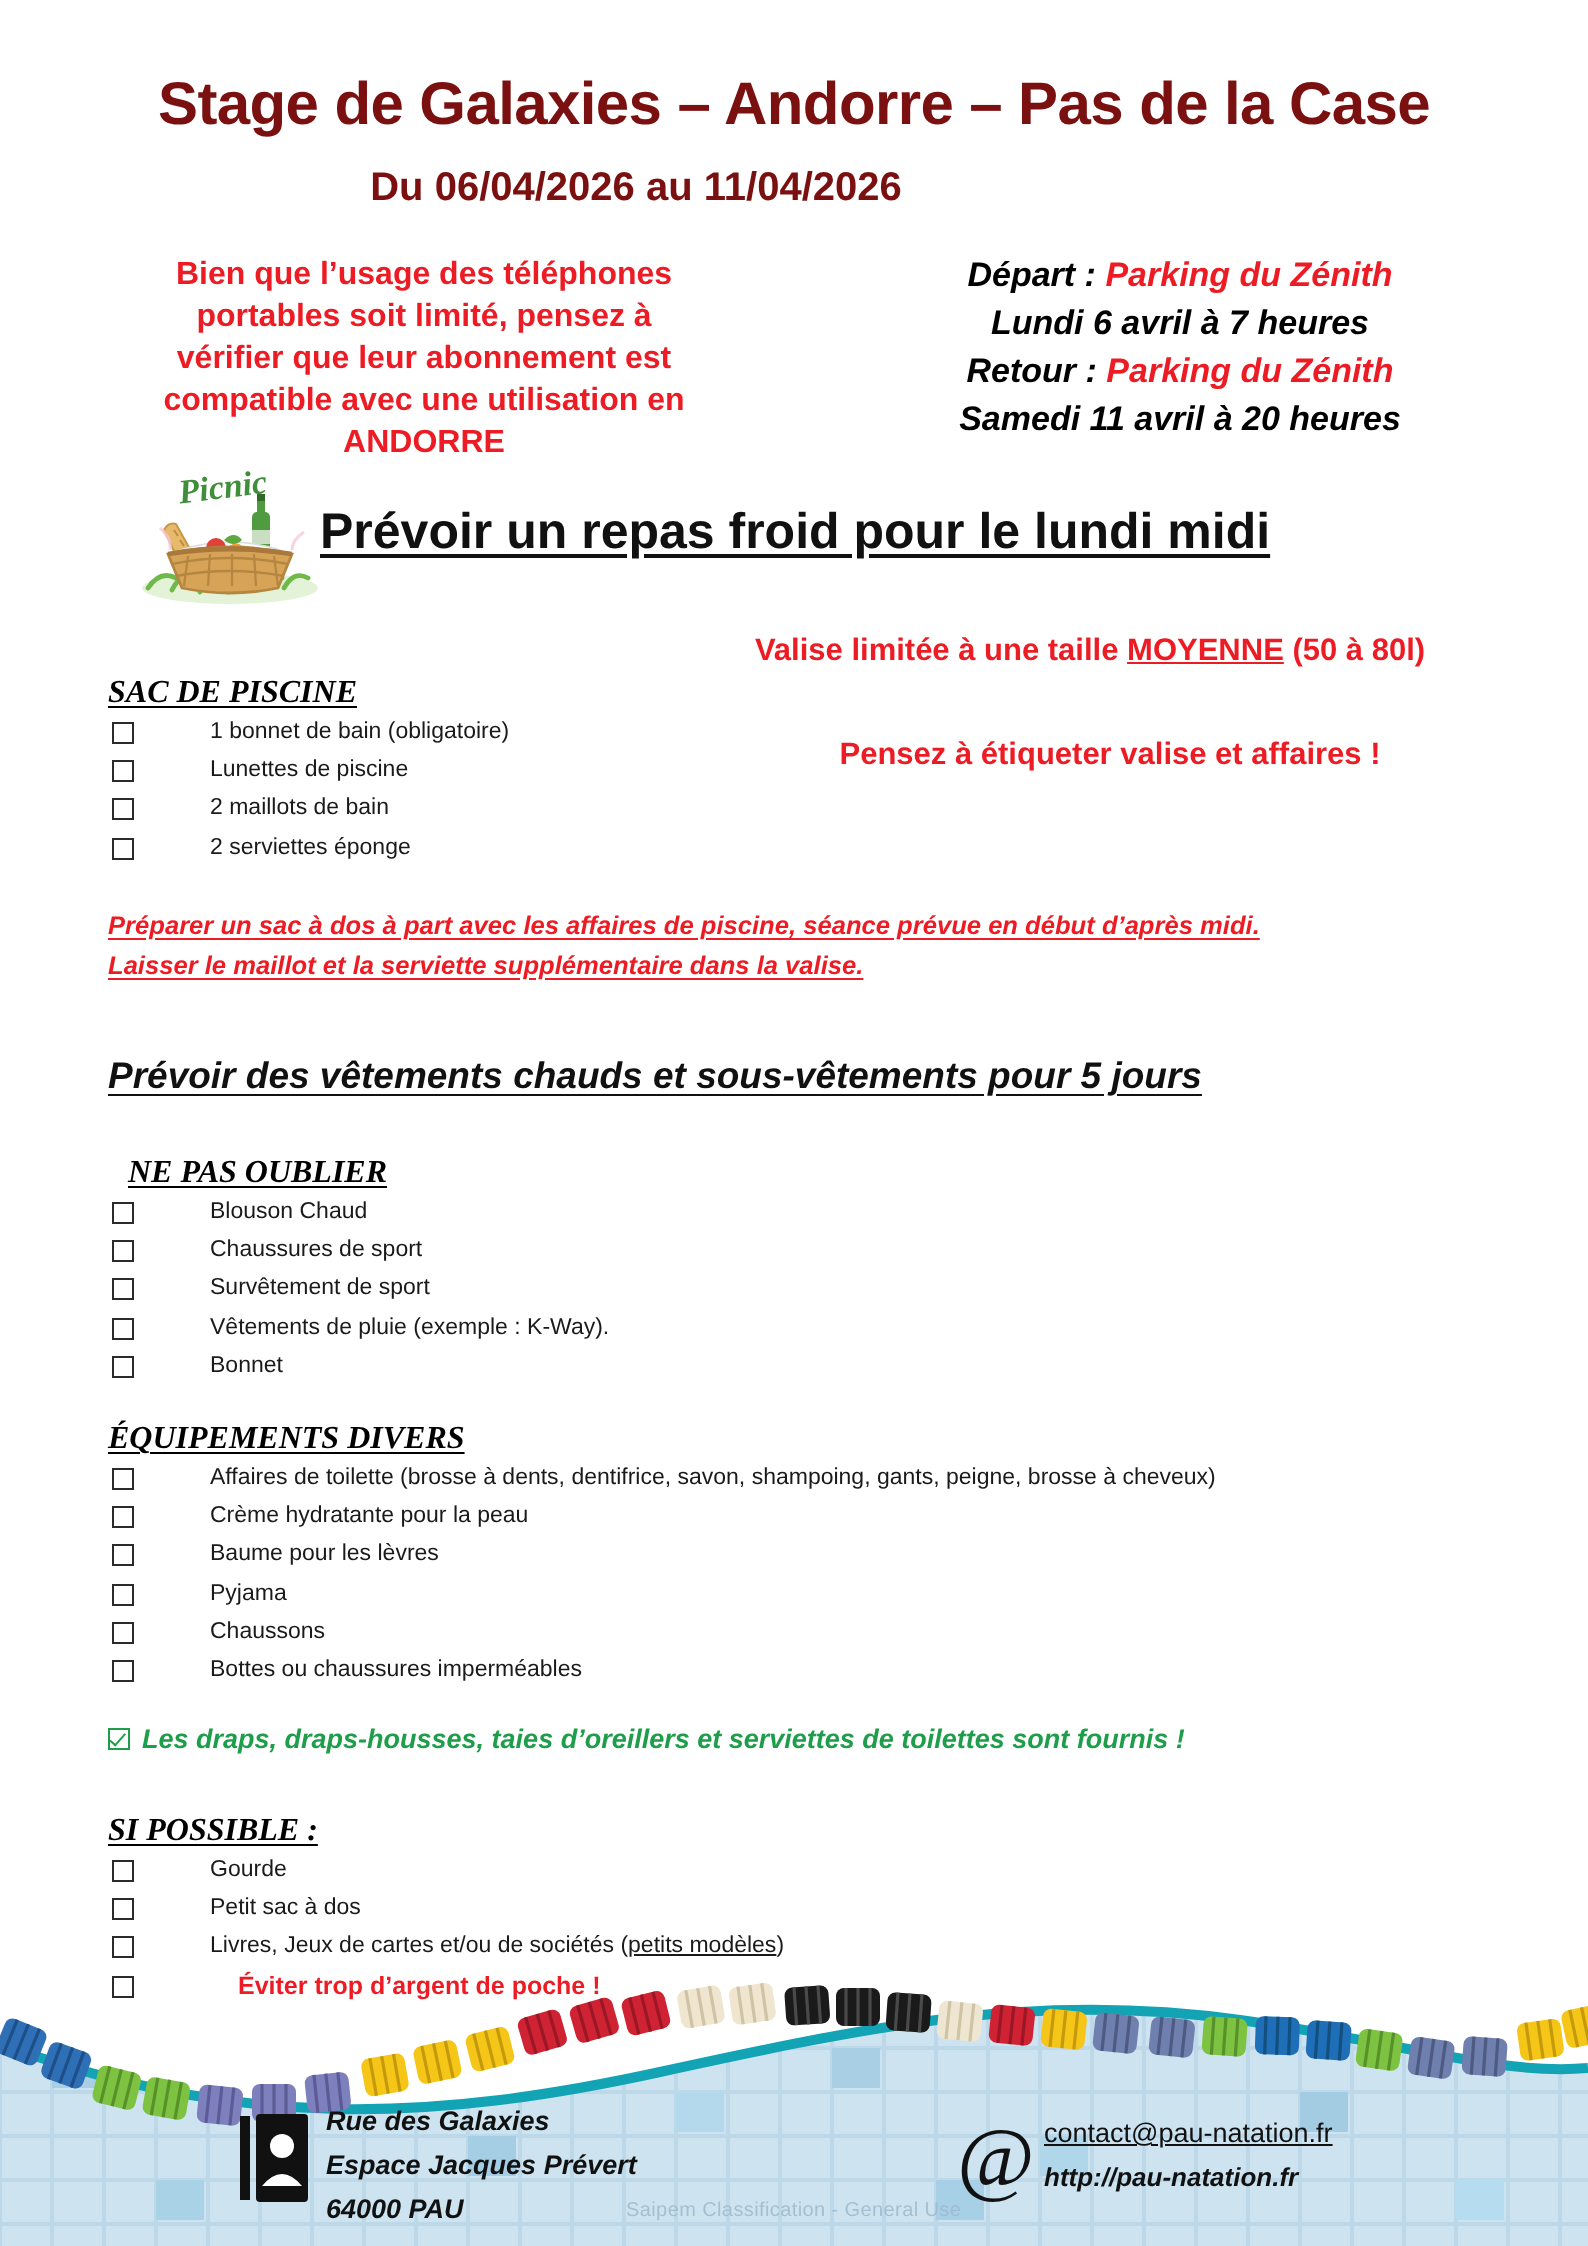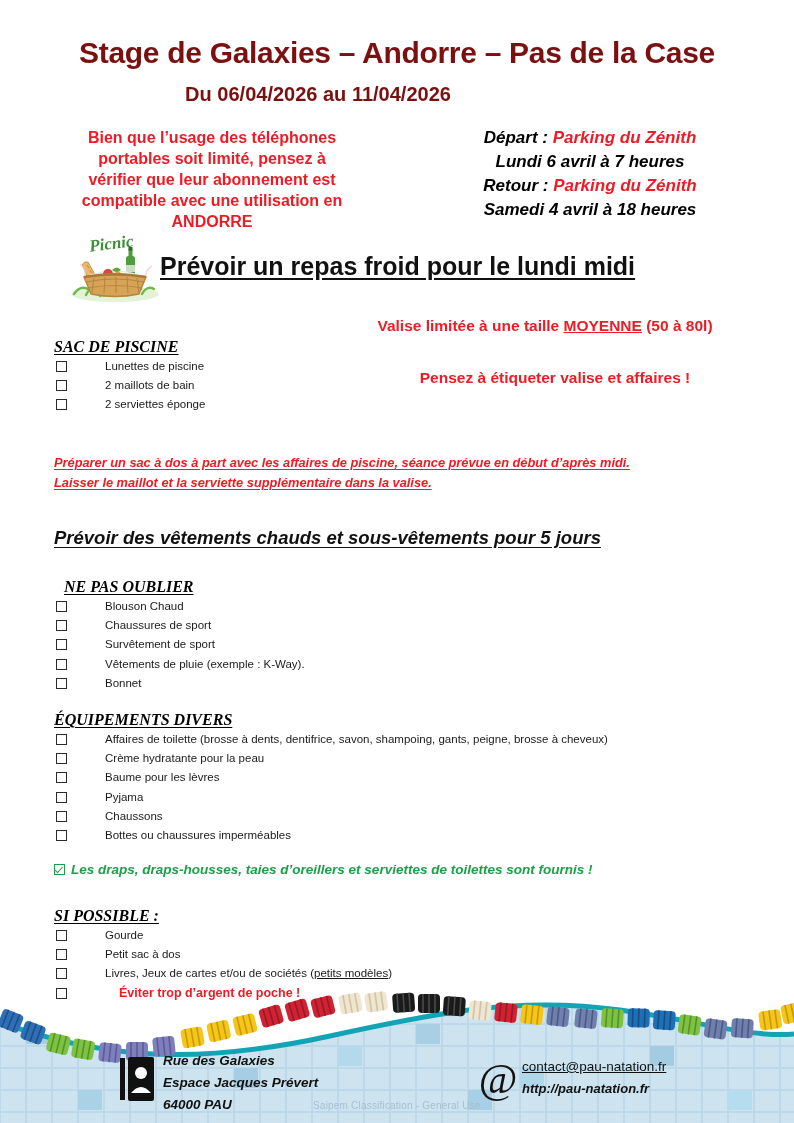--- a/index.html
+++ b/index.html
@@ -160,21 +160,21 @@
     <div>portables soit limité, pensez à</div>
     <div>vérifier que leur abonnement est</div>
     <div>compatible avec une utilisation en</div>
     <div>ANDORRE</div>
   </div>
 
   <div class="travel">
     <div><span>Départ : </span><span class="red">Parking du Zénith</span></div>
     <div>Lundi 6 avril à 7 heures</div>
     <div><span>Retour : </span><span class="red">Parking du Zénith</span></div>
-    <div>Samedi 4 avril à 18 heures</div>
+    <div>Samedi 11 avril à 20 heures</div>
   </div>
 
   <div class="picnic">
     <svg width="110" height="72" viewBox="0 0 110 72" xmlns="http://www.w3.org/2000/svg">
       <ellipse cx="55" cy="62" rx="44" ry="8" fill="#e4f3d8"></ellipse>
       <path d="M14 62 q6-9 14-5 M26 63 q5-10 13-6 M40 64 q5-10 13-6 M54 64 q5-10 13-6 M68 63 q5-10 13-6 M82 62 q5-9 12-5" stroke="#6fb84a" stroke-width="2.4" fill="none" stroke-linecap="round"></path>
       <text x="52" y="17" font-family="'Liberation Serif',serif" font-size="17" font-style="italic" font-weight="bold" fill="#3f8f3a" text-anchor="middle" transform="rotate(-7 52 17)">Picnic</text>
 
       <path d="M28 30 l10 18 q2 4-2 5 q-4 1-6-3 l-8-17 q2-4 6-3z" fill="#e7b96a" stroke="#c79747" stroke-width="1"></path>
       <path d="M27 33 l2 3 M30 38 l2 3 M33 43 l2 3" stroke="#c08b3e" stroke-width="1"></path>
@@ -198,20 +198,24 @@
     </svg>
   </div>
 
   <div class="meal">Prévoir un repas froid pour le lundi midi</div>
 
   <div class="valise"><span>Valise limitée à une taille </span><u>MOYENNE</u><span> (50 à 80l)</span></div>
   <div class="etiqueter">Pensez à étiqueter valise et affaires !</div>
 
   <div class="sec-head" style="left:54px;top:338px;">SAC DE PISCINE</div>
   <div class="clist" style="top:357px;">
+    <div class="crow">
+        <span class="cbox"></span>
+        <span class="ctext">1 bonnet de bain (obligatoire)</span>
+      </div>
     <div class="crow">
         <span class="cbox"></span>
         <span class="ctext">Lunettes de piscine</span>
       </div>
     <div class="crow">
         <span class="cbox"></span>
         <span class="ctext">2 maillots de bain</span>
       </div>
     <div class="crow">
         <span class="cbox"></span>

